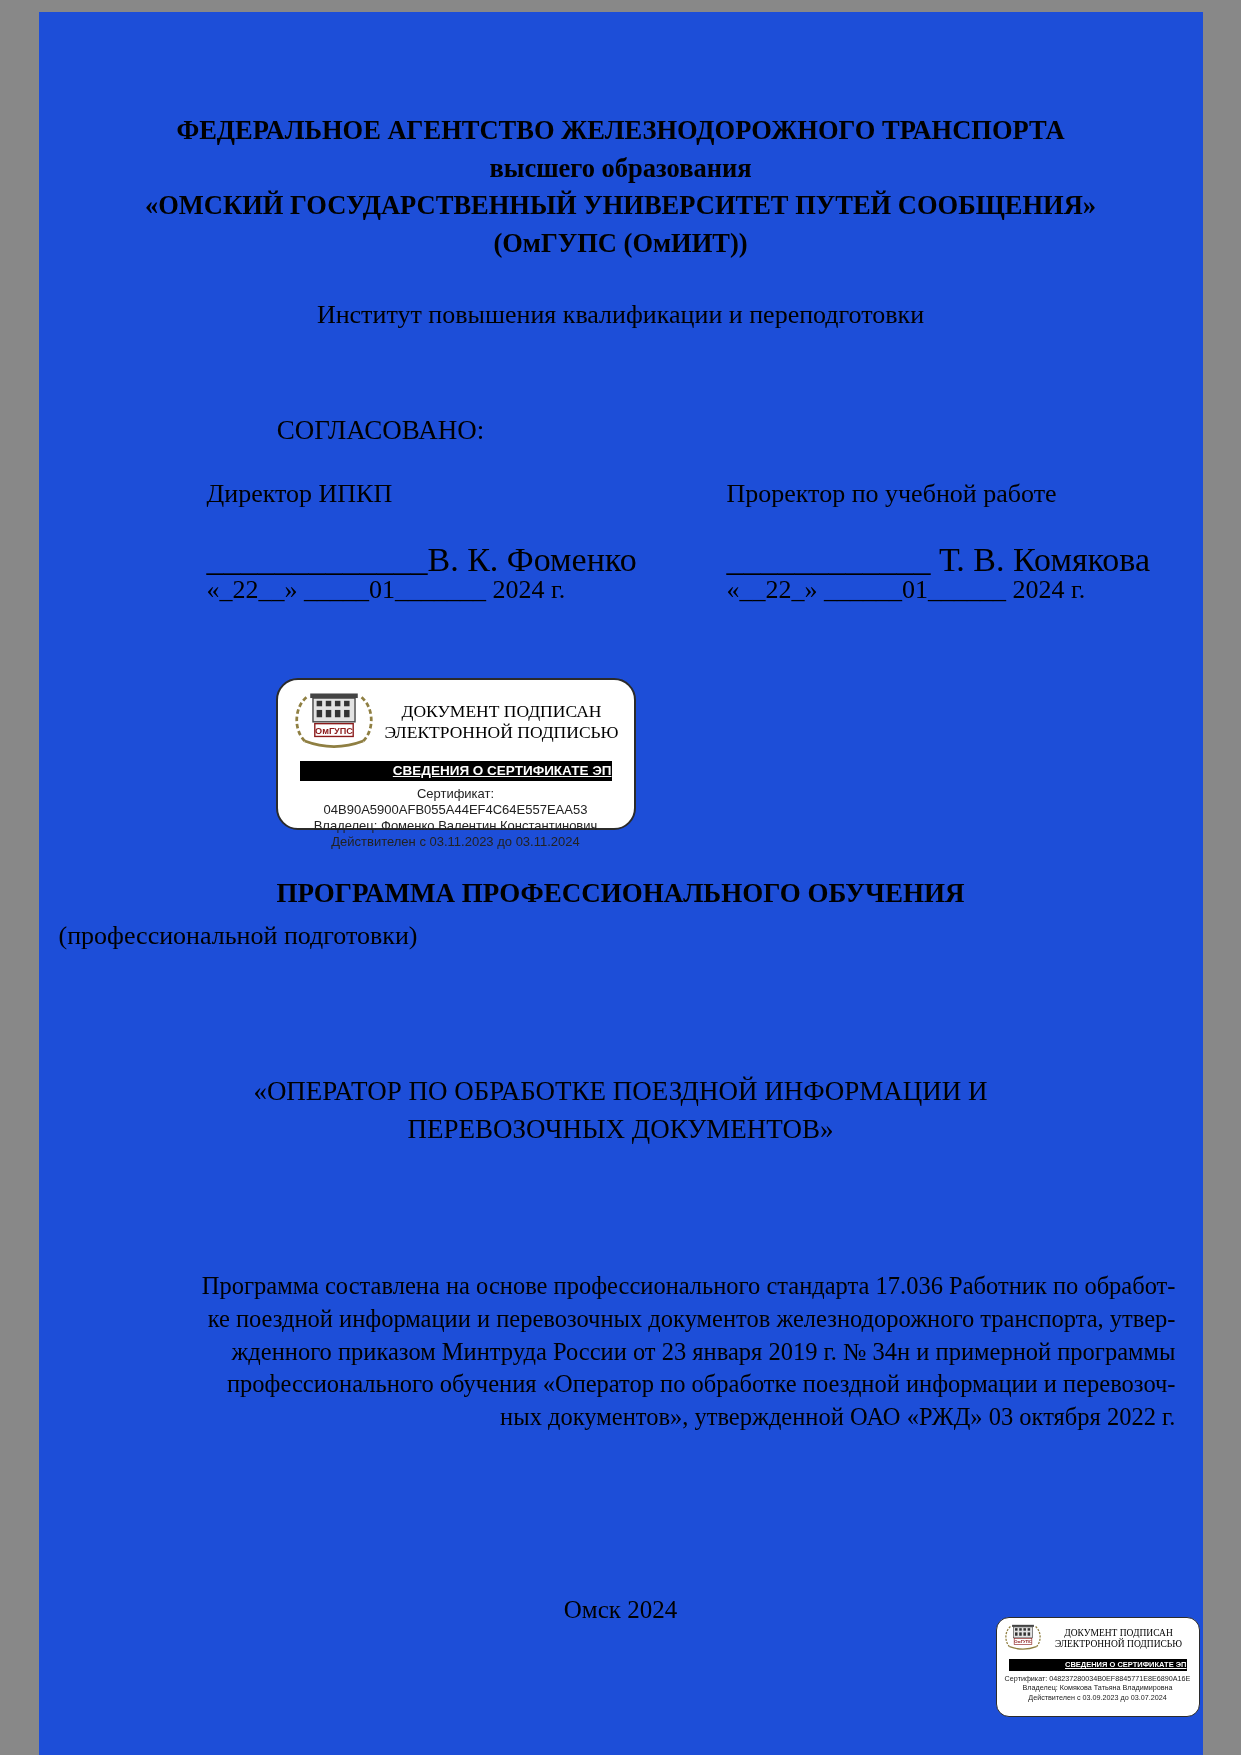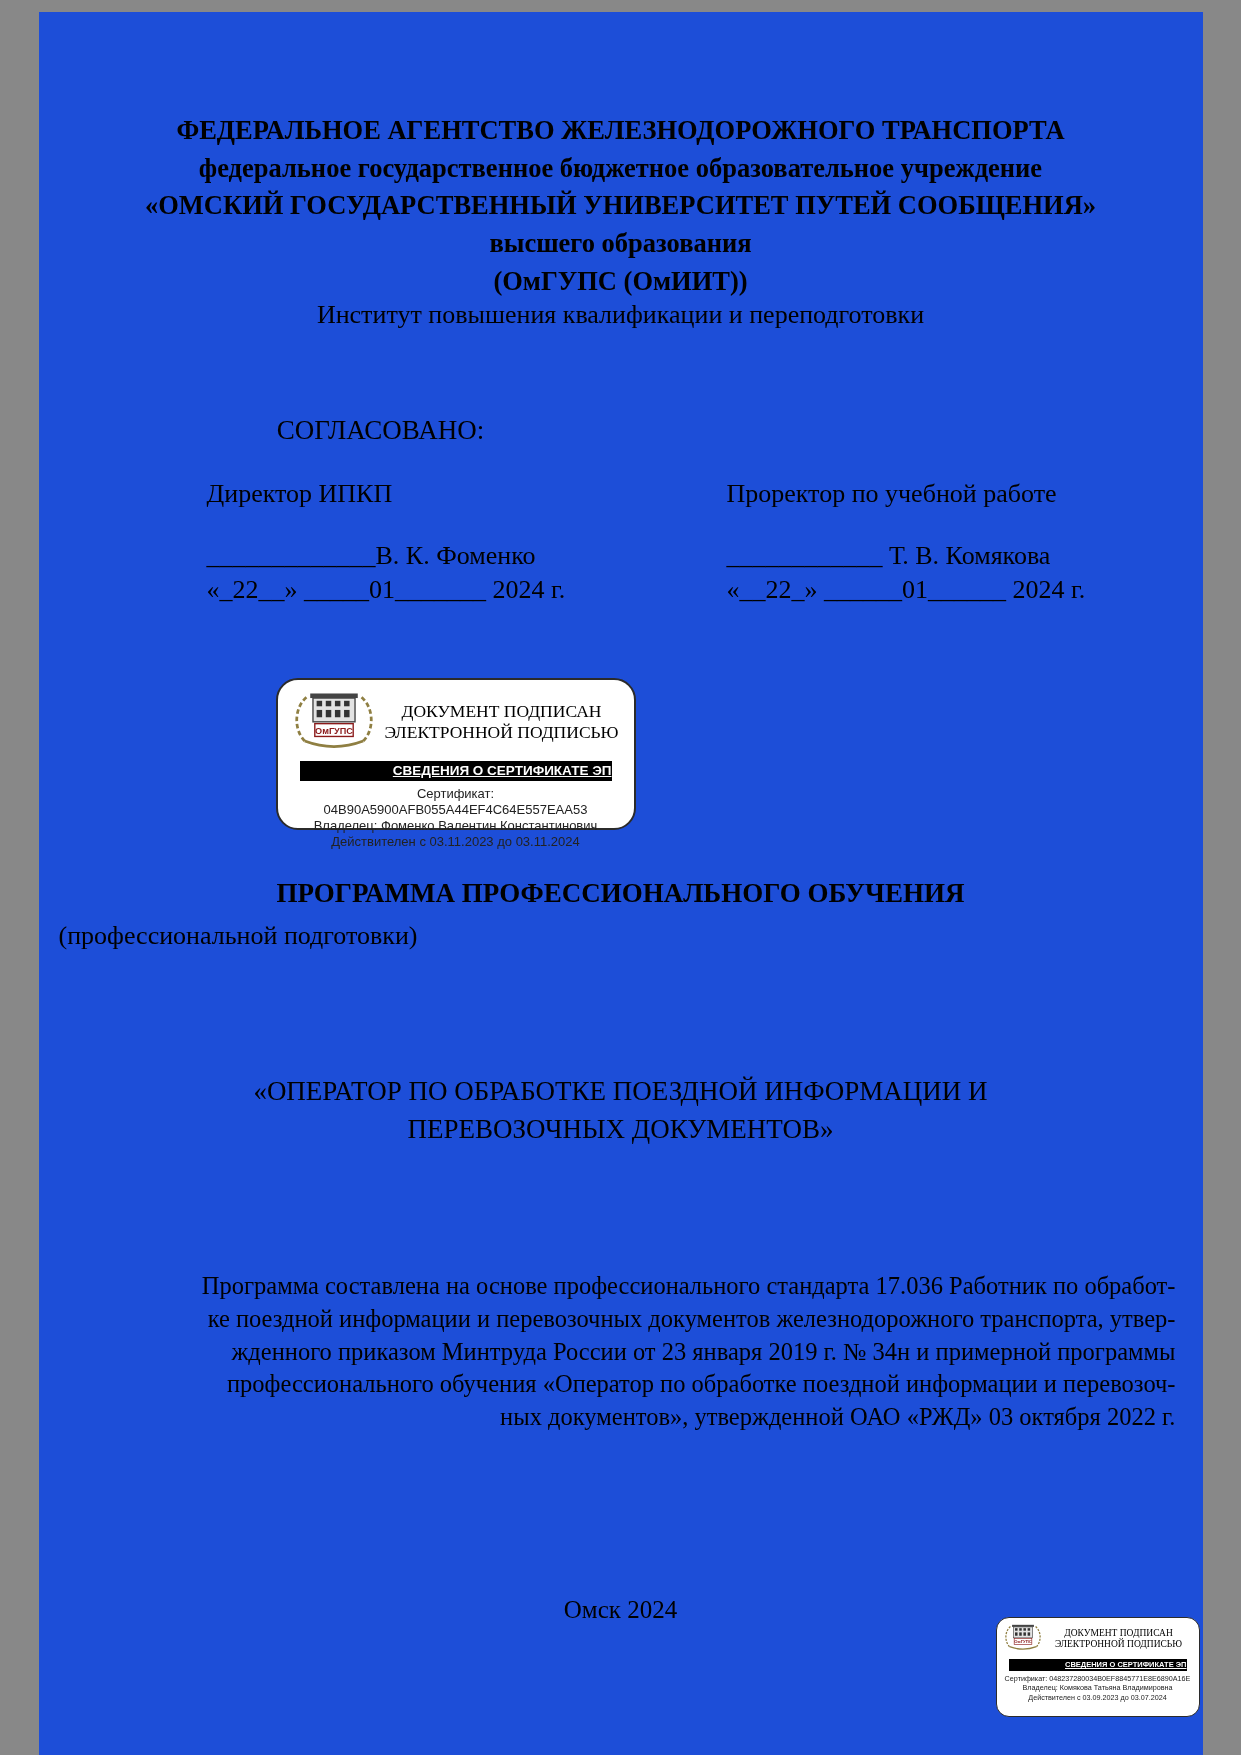--- a/index.html
+++ b/index.html
@@ -24,21 +24,21 @@
     position:absolute; top:288px; left:0; width:100%;
     text-align:center; font-size:26px;
   }
 
   
   .approval-col { position:absolute; top:403px; height:240px; }
   .col-agreed   { left:168px;  width:348px; }
   .col-approved { left:688px;  width:390px; }
   .col-heading  { position:absolute; top:0;     left:0; width:100%; text-align:center; font-size:27px; }
   .col-role     { position:absolute; top:64px;  left:0; width:100%; font-size:26px; }
-  .col-sig      { position:absolute; top:126px; left:0; width:100%; font-size:26px; white-space:nowrap; }
+  .col-sig      { position:absolute; top:126px; left:0; width:100%; font-size:34px; white-space:nowrap; }
   .col-date     { position:absolute; top:160px; left:0; width:100%; font-size:26px; white-space:nowrap; }
 
   
   .stamp {
     position:absolute; background:#fff;
     border:2px solid #2b2b2b; border-radius:22px;
     box-sizing:border-box;
   }
   .stamp-large { left:237px; top:666px; width:360px; height:152px; padding:8px 10px 4px; }
   .stamp-small { left:957px; top:1605px; width:204px; height:100px; padding:4px 5px 2px; border-width:1.5px; border-radius:13px; }
@@ -68,23 +68,22 @@
   .program-basis    { position:absolute; top:1258px; left:136px; width:1001px; text-align:right; font-size:24.5px; line-height:1.34; }
   .city-year        { position:absolute; top:1584px; left:0; width:100%; text-align:center; font-size:25px; }
 </style>
 </head>
 <body>
 
 <div class="page">
 
   <div class="doc-header">
     <div>ФЕДЕРАЛЬНОЕ АГЕНТСТВО ЖЕЛЕЗНОДОРОЖНОГО ТРАНСПОРТА</div>
-    <div>федеральное государственное бюджетное образовательное учреждение</div>
+    <div>высшего образования</div>
     <div>«ОМСКИЙ ГОСУДАРСТВЕННЫЙ УНИВЕРСИТЕТ ПУТЕЙ СООБЩЕНИЯ»</div>
-    <div>высшего образования</div>
     <div>(ОмГУПС (ОмИИТ))</div>
   </div>
 
   <div class="institute-line">Институт повышения квалификации и переподготовки</div>
 
   <div class="approval-col col-agreed">
     <div class="col-heading">СОГЛАСОВАНО:</div>
     <div class="col-role">Директор ИПКП</div>
     <div class="col-sig">_____________В. К. Фоменко</div>
     <div class="col-date">«_22__» _____01_______  2024  г.</div>

